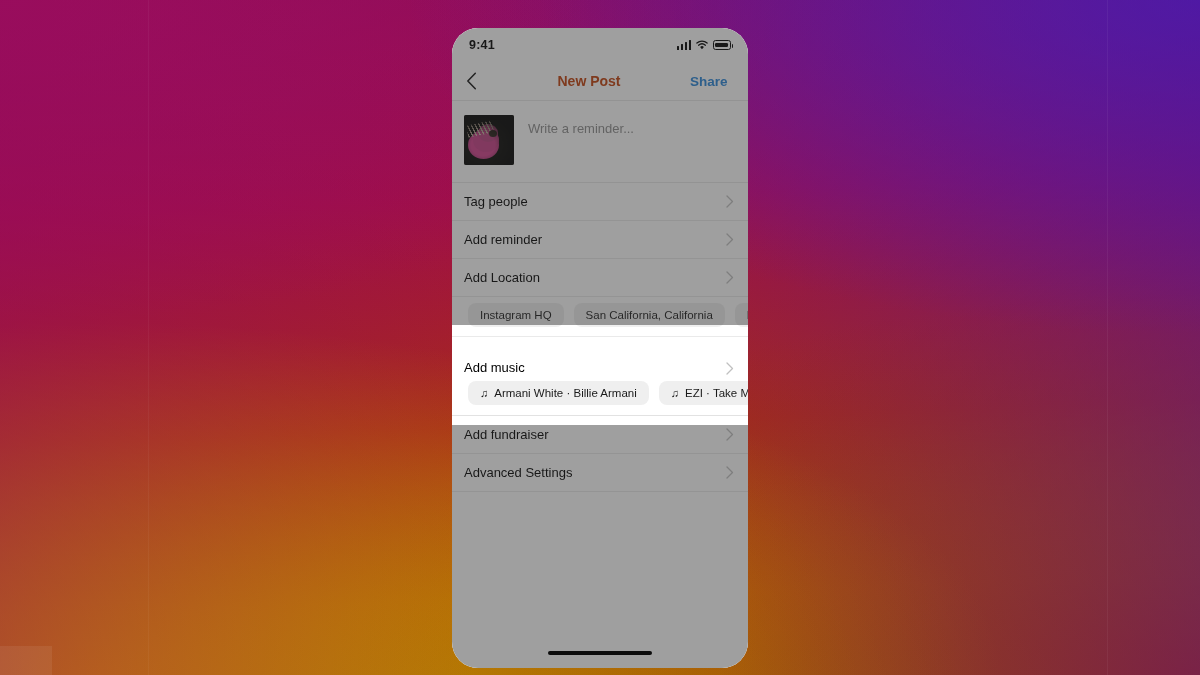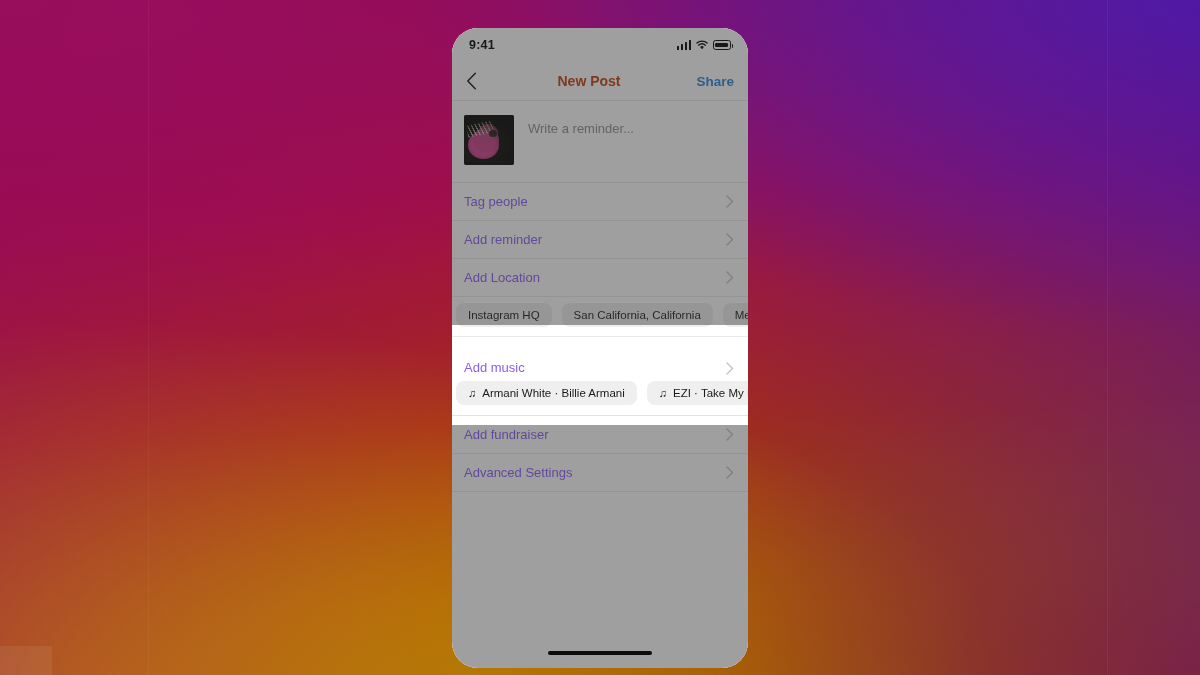--- a/index.html
+++ b/index.html
@@ -64,21 +64,21 @@
   .batt i { position:absolute; left:1.3px; top:1.3px; bottom:1.3px; width:12.5px; background:#000; border-radius:1.2px; }
 
   
   .navbar {
     position:relative; height:39px; background:#fff;
     display:flex; align-items:center; padding:0 14px;
     border-bottom:1px solid #e9e9e9;
   }
   .nav-back { width:22px; display:flex; align-items:center; cursor:pointer; }
   .nav-title { flex:1; text-align:center; font-size:14px; font-weight:700; color:#c2410c; }
-  .nav-share { font-size:13.5px; font-weight:700; color:#2b87da; cursor:pointer; width:44px; text-align:right; }
+  .nav-share { font-size:13.5px; font-weight:700; color:#2b87da; cursor:pointer; width:44px; }
 
   
   .caption-row {
     background:#fff; display:flex; align-items:flex-start;
     padding:14px 14px 17px 12px; gap:14px;
     border-bottom:1px solid #e9e9e9;
   }
   .thumb {
     width:50px; height:50px; flex:0 0 50px; border-radius:2px; overflow:hidden;
     background:#0b0b08; position:relative;
@@ -94,28 +94,28 @@
   }
   .thumb .bee { position:absolute; left:25px; top:15px; width:8px; height:7px; border-radius:50%; background:#2a2118; }
   .thumb .shade { position:absolute; inset:0; background:radial-gradient(60% 55% at 38% 60%, rgba(0,0,0,0) 40%, rgba(0,0,0,.72) 100%); }
   .caption-ph { font-size:13px; color:#8e8e8e; padding-top:6px; }
 
   
   .row {
     background:#fff; height:38px; display:flex; align-items:center;
     padding:0 14px 0 12px; border-bottom:1px solid #eaeaea; cursor:pointer;
   }
-  .row-label { flex:1; font-size:13px; color:#8b5cf6; }
+  .row-label { flex:1; font-size:13px; color:#000000; }
   .chev { width:12px; display:flex; justify-content:flex-end; }
   .chev svg { display:block; }
 
   
   .chips {
     background:#fff; display:flex; gap:10px; align-items:flex-end;
-    padding:6px 0 9px 4px; white-space:nowrap; overflow:hidden;
+    padding:6px 0 9px 16px; white-space:nowrap; overflow:hidden;
     border-bottom:1px solid #eaeaea;
   }
   .chip {
     flex:0 0 auto; background:#efefef; border-radius:8px;
     padding:6px 12px; font-size:11.5px; color:#1a1a1a; cursor:pointer;
     display:flex; align-items:center; gap:6px;
   }
   .chip .note { font-size:11px; color:#111; }
 
   

